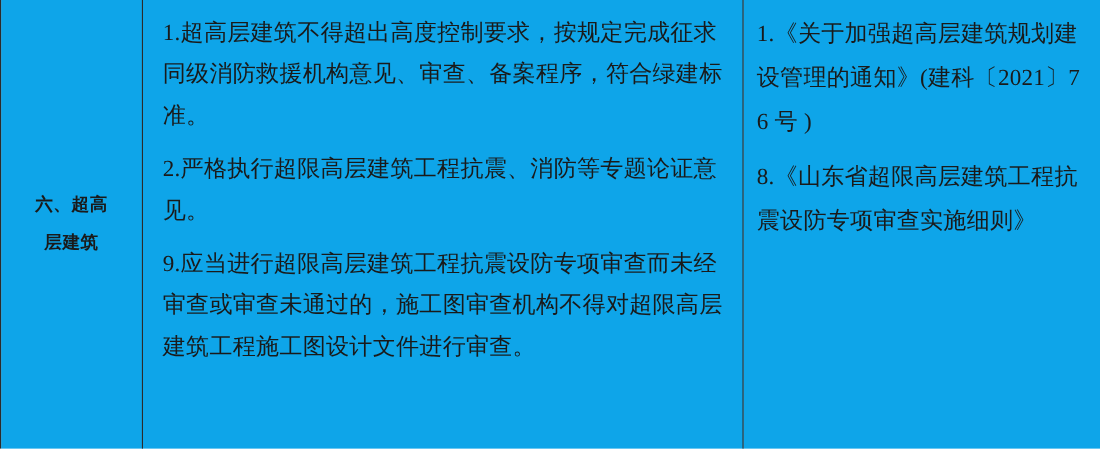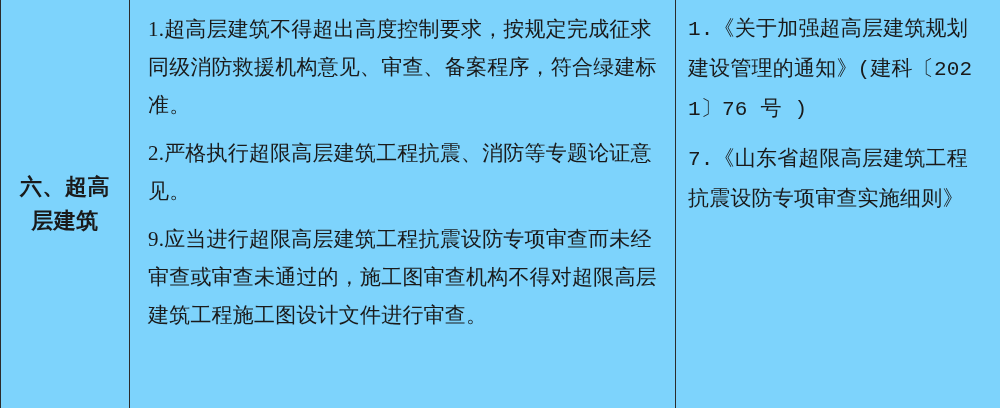--- a/index.html
+++ b/index.html
@@ -17,21 +17,21 @@
   .doc-table {
     width: 1000px;
     height: 408px;
     border-collapse: collapse;
     table-layout: fixed;
   }
   .doc-table td {
     vertical-align: top;
     padding: 0;
     border: 1px solid #2b2b2b;
-    background: #7dd3fc;
+    background: #0ea5e9;
   }
   
   .doc-table td.col-category {
     border-left: 1px solid #2b2b2b;
     border-top: none;
     border-bottom: none;
     width: 128px;
     text-align: center;
     vertical-align: middle;
   }
@@ -45,24 +45,24 @@
   .doc-table td.col-basis {
     border-top: none;
     border-bottom: none;
     border-right: none;
     border-left: none;
     width: 325px;
   }
   .category-label {
     font-family: "Liberation Serif", "DejaVu Serif", serif;
     font-weight: bold;
-    font-size: 22px;
+    font-size: 16px;
     line-height: 34px;
     letter-spacing: 0.5px;
-    padding: 0 14px;
+    padding: 0 25px;
   }
   .cell-inner {
     padding: 10px 14px 10px 18px;
   }
   .cell-inner.basis {
     padding: 10px 14px 10px 12px;
   }
   .para {
     font-size: 21px;
     line-height: 38px;
@@ -71,21 +71,20 @@
     margin: 0;
     letter-spacing: 0.2px;
     word-break: break-all;
   }
   .para + .para {
     margin-top: 10px;
   }
   .basis .para {
     font-size: 21px;
     line-height: 40px;
-    font-family: Liberation Mono, monospace;
   }
 </style>
 </head>
 <body>
 
 <table class="doc-table">
   <tbody>
     <tr>
       <td class="col-category">
         <div class="category-label">六、超高层建筑</div>
@@ -93,18 +92,18 @@
       <td class="col-content">
         <div class="cell-inner content">
           <p class="para">1.超高层建筑不得超出高度控制要求，按规定完成征求同级消防救援机构意见、审查、备案程序，符合绿建标准。</p>
           <p class="para">2.严格执行超限高层建筑工程抗震、消防等专题论证意见。</p>
           <p class="para">9.应当进行超限高层建筑工程抗震设防专项审查而未经审查或审查未通过的，施工图审查机构不得对超限高层建筑工程施工图设计文件进行审查。</p>
         </div>
       </td>
       <td class="col-basis">
         <div class="cell-inner basis">
           <p class="para">1.《关于加强超高层建筑规划建设管理的通知》(建科〔2021〕76 号 )</p>
-          <p class="para">7.《山东省超限高层建筑工程抗震设防专项审查实施细则》</p>
+          <p class="para">8.《山东省超限高层建筑工程抗震设防专项审查实施细则》</p>
         </div>
       </td>
     </tr>
   </tbody>
 </table>
 
 </body></html>

